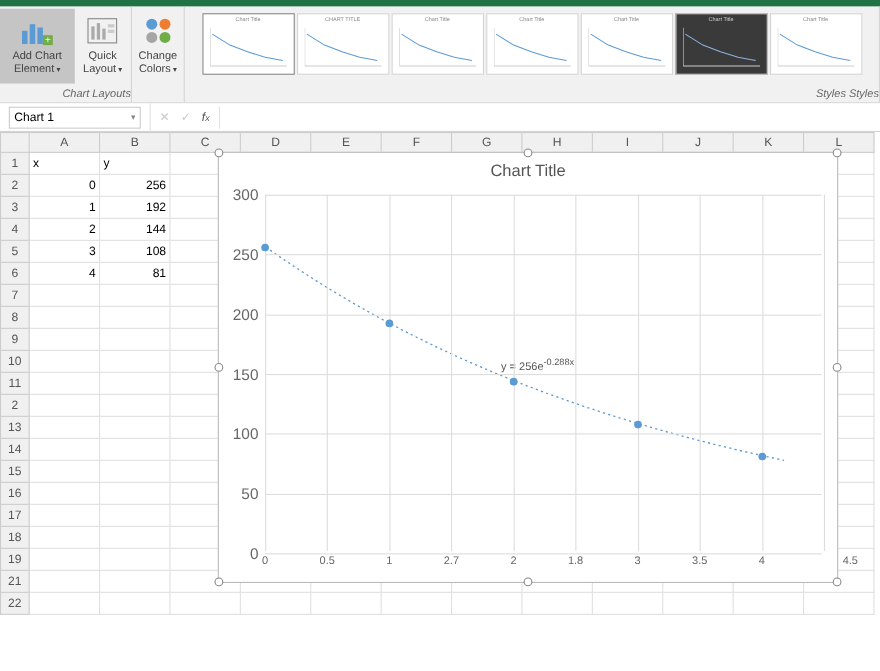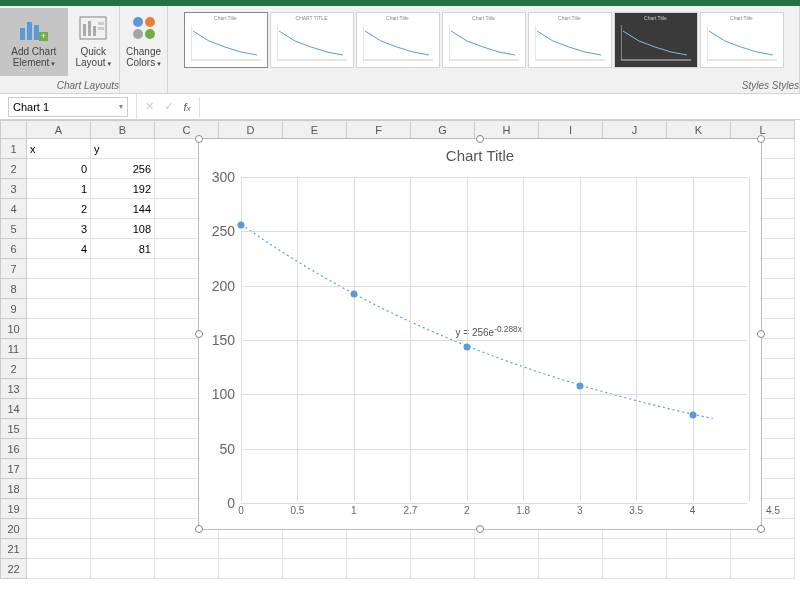--- a/index.html
+++ b/index.html
@@ -471,35 +471,20 @@
           <td class="cell"></td>
           <td class="cell"></td>
           <td class="cell"></td>
           <td class="cell"></td>
           <td class="cell"></td>
           <td class="cell"></td>
           <td class="cell"></td>
         </tr>
         <tr>
           <th class="rowh">19</th>
-          <td class="cell"></td>
-          <td class="cell"></td>
-          <td class="cell"></td>
-          <td class="cell"></td>
-          <td class="cell"></td>
-          <td class="cell"></td>
-          <td class="cell"></td>
-          <td class="cell"></td>
-          <td class="cell"></td>
-          <td class="cell"></td>
-          <td class="cell"></td>
-          <td class="cell"></td>
-        </tr>
-        <tr>
-          <th class="rowh">20</th>
           <td class="cell"></td>
           <td class="cell"></td>
           <td class="cell"></td>
           <td class="cell"></td>
           <td class="cell"></td>
           <td class="cell"></td>
           <td class="cell"></td>
           <td class="cell"></td>
           <td class="cell"></td>
           <td class="cell"></td>

